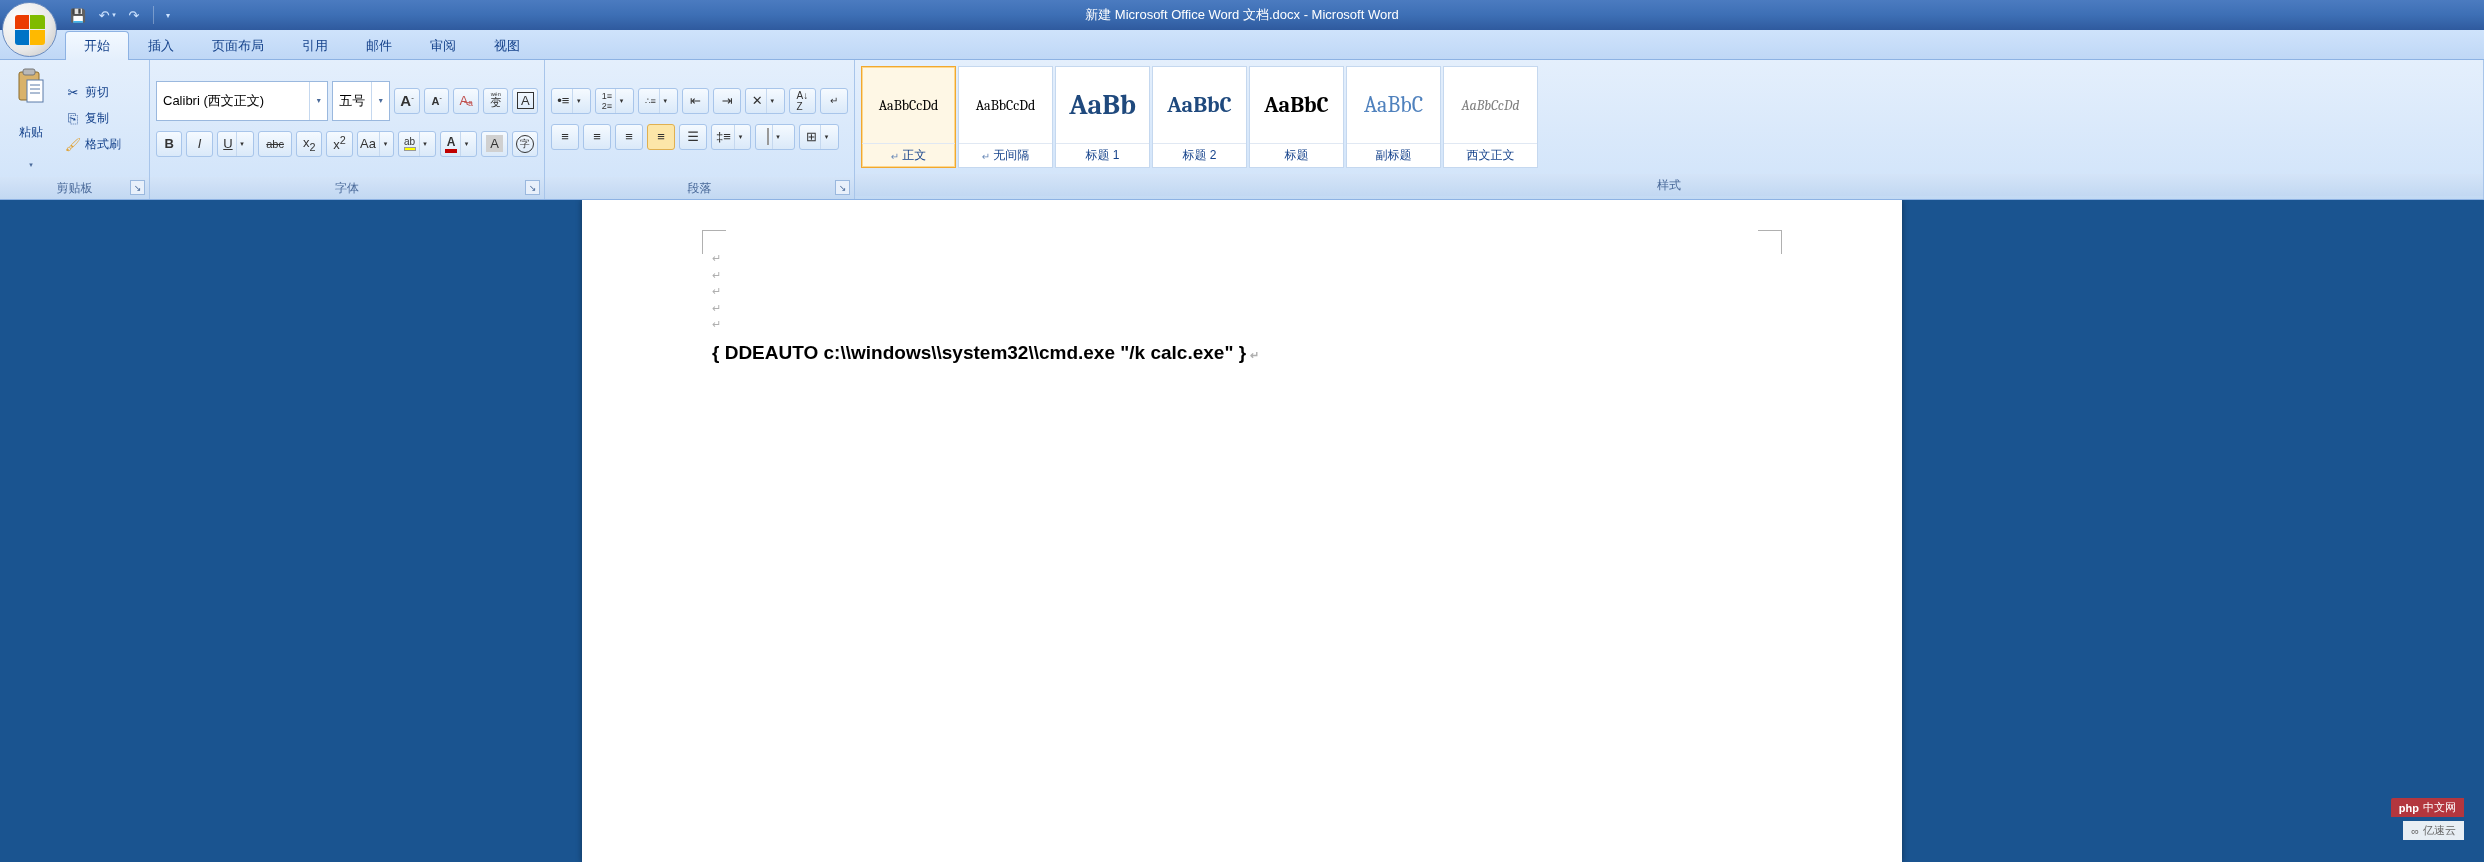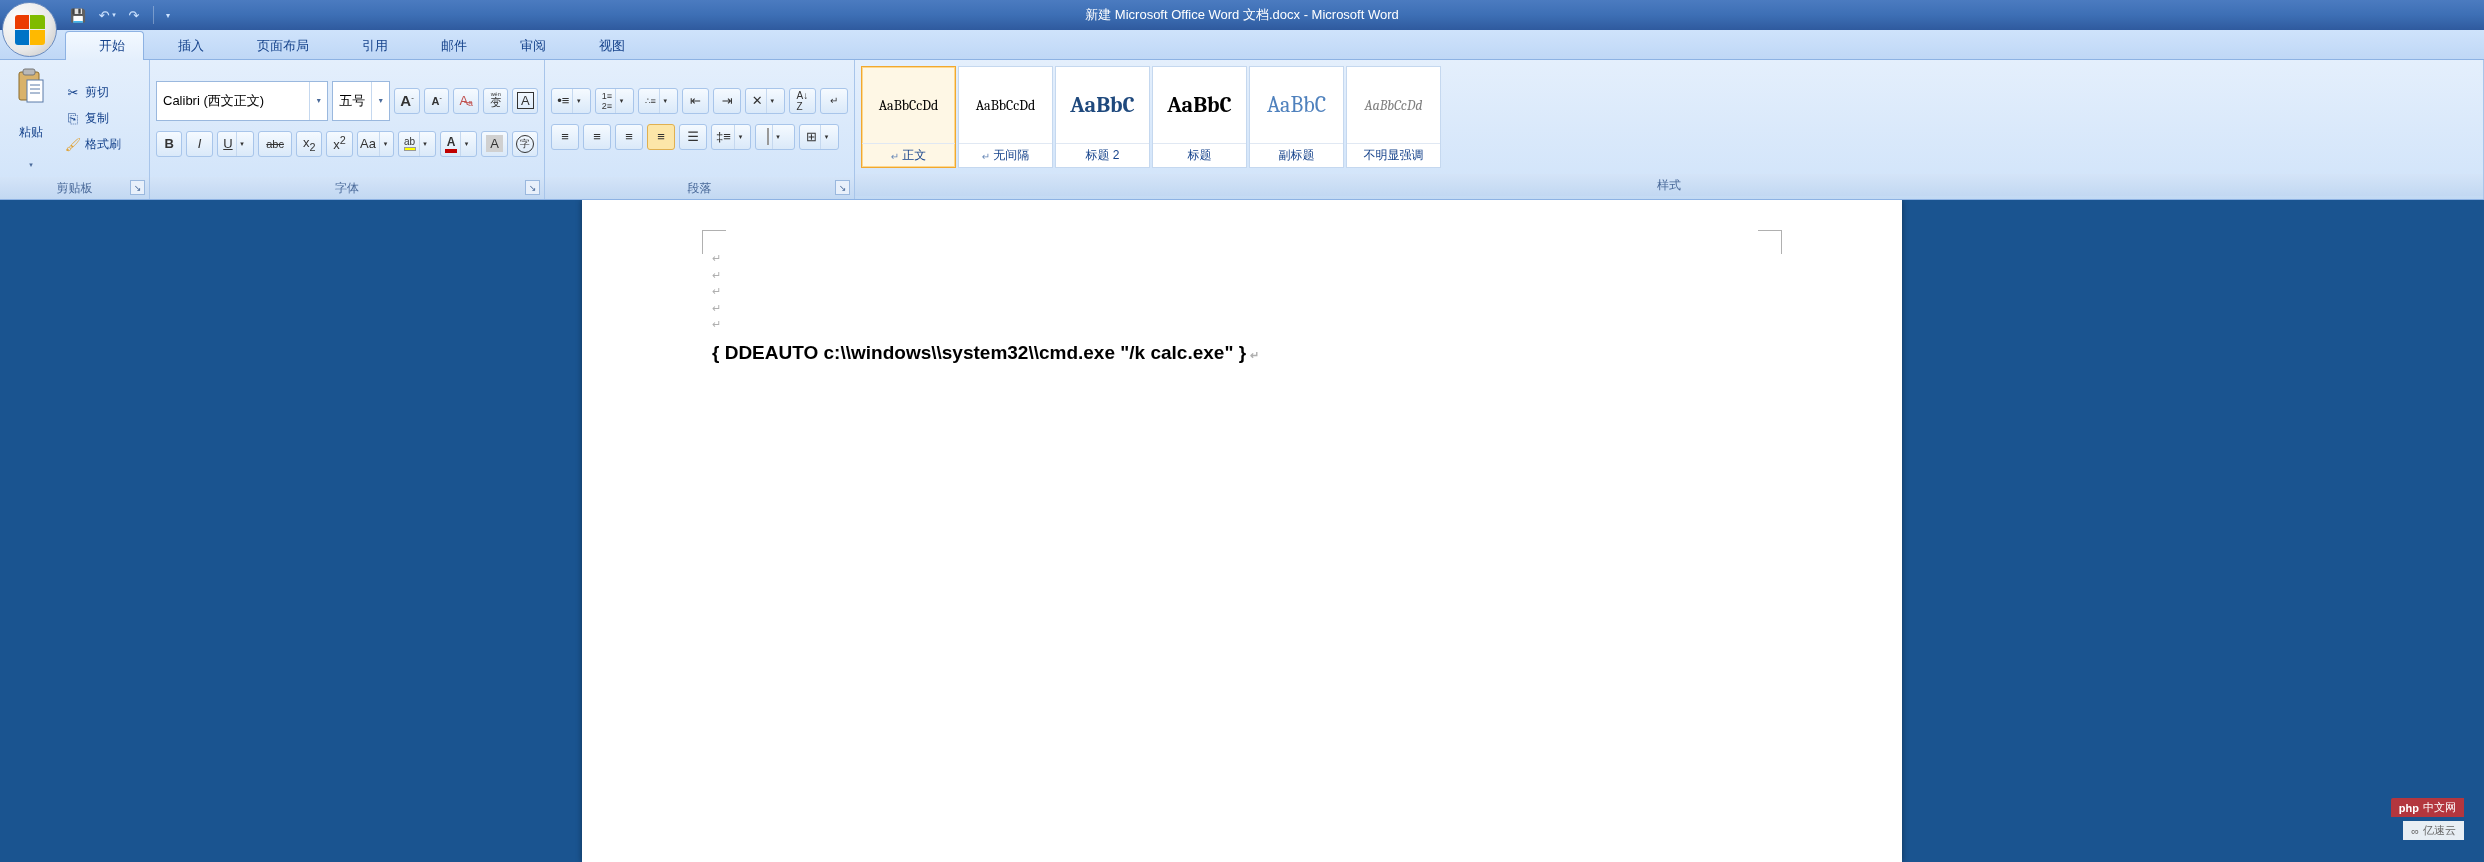--- a/index.html
+++ b/index.html
@@ -14,21 +14,21 @@
 .office-btn-inner span:nth-child(3){ background:#0073c6; border-radius:0 0 0 3px;}
 .office-btn-inner span:nth-child(4){ background:#ffb900; border-radius:0 0 3px 0;}
 .qat { margin-left: 65px; display: flex; align-items: center; gap: 2px; }
 .qat-btn { width: 26px; height: 24px; display: flex; align-items: center; justify-content: center; cursor: pointer; color: #cde3ff; font-size: 14px; border-radius: 3px; }
 .qat-sep { width: 1px; height: 18px; background: rgba(255,255,255,0.3); margin: 0 4px; }
 .qat-drop { width: 16px; height: 24px; display: flex; align-items: center; justify-content: center; cursor: pointer; color: #cde3ff; font-size: 8px; }
 .title-text { position: absolute; left: 50%; transform: translateX(-50%); color: #fff; font-size: 13px; white-space: nowrap; }
 
 
 .tabs-row { height: 30px; background: linear-gradient(to bottom, #cfe3fb 0%, #bfd7f6 100%); display: flex; align-items: flex-end; padding-left: 65px; border-bottom: 1px solid #8db2e3; }
-.tab { padding: 5px 18px 4px 33px; font-size: 13px; color: #15428b; cursor: pointer; border: 1px solid transparent; border-bottom: none; position: relative; }
+.tab { padding: 5px 18px 4px 18px; font-size: 13px; color: #15428b; cursor: pointer; border: 1px solid transparent; border-bottom: none; position: relative; }
 .tab.active { background: linear-gradient(to bottom, #f3f9ff 0%, #e4effc 100%); border-color: #8db2e3; border-radius: 4px 4px 0 0; color: #15428b; z-index: 2; margin-bottom: -1px; padding-bottom: 5px; }
 
 
 .ribbon { height: 140px; background: linear-gradient(to bottom, #e4effc 0%, #d3e5fa 85%, #c2d9f3 100%); display: flex; border-bottom: 1px solid #8db2e3; }
 .group { border-right: 1px solid #a8c5ea; display: flex; flex-direction: column; position: relative; }
 .group-body { flex: 1; display: flex; padding: 4px 6px; }
 .group-label { height: 22px; background: linear-gradient(to bottom, #d4e4f8 0%, #c2d8f2 100%); font-size: 12px; color: #4a6a9a; display: flex; align-items: center; justify-content: center; position: relative; }
 .group-launcher { position: absolute; right: 4px; top: 3px; width: 15px; height: 15px; border: 1px solid #9ab8de; background: #e8f0fb; font-size: 9px; color: #4a6a9a; display: flex; align-items: center; justify-content: center; cursor: pointer; }
 
 
@@ -326,41 +326,47 @@
           </div>
         </div>
         <div class="style-item">
           <div class="style-preview" style="font-size: 14px; color: rgb(0, 0, 0);">AaBbCcDd</div>
           <div class="style-name">
             <span class="pmark"></span>
             <span>无间隔</span>
           </div>
         </div>
         <div class="style-item">
+          <div class="style-preview" style="font-size: 28px; color: rgb(31, 73, 125); font-weight: bold;">AaBb</div>
+          <div class="style-name">
+            <span>标题 1</span>
+          </div>
+        </div>
+        <div class="style-item">
           <div class="style-preview" style="font-size: 22px; color: rgb(31, 73, 125); font-weight: bold;">AaBbC</div>
           <div class="style-name">
             <span>标题 2</span>
           </div>
         </div>
         <div class="style-item">
           <div class="style-preview" style="font-size: 22px; color: rgb(0, 0, 0); font-weight: bold;">AaBbC</div>
           <div class="style-name">
             <span>标题</span>
           </div>
         </div>
         <div class="style-item">
           <div class="style-preview" style="font-size: 22px; color: rgb(79, 129, 189);">AaBbC</div>
           <div class="style-name">
             <span>副标题</span>
           </div>
         </div>
         <div class="style-item">
           <div class="style-preview" style="font-size: 14px; color: rgb(128, 128, 128); font-style: italic;">AaBbCcDd</div>
           <div class="style-name">
-            <span>不明显强调</span>
+            <span>西文正文</span>
           </div>
         </div>
       </div>
     <div class="group-label">
       <span>样式</span>
     </div>
   </div>
 
 </div>
 

